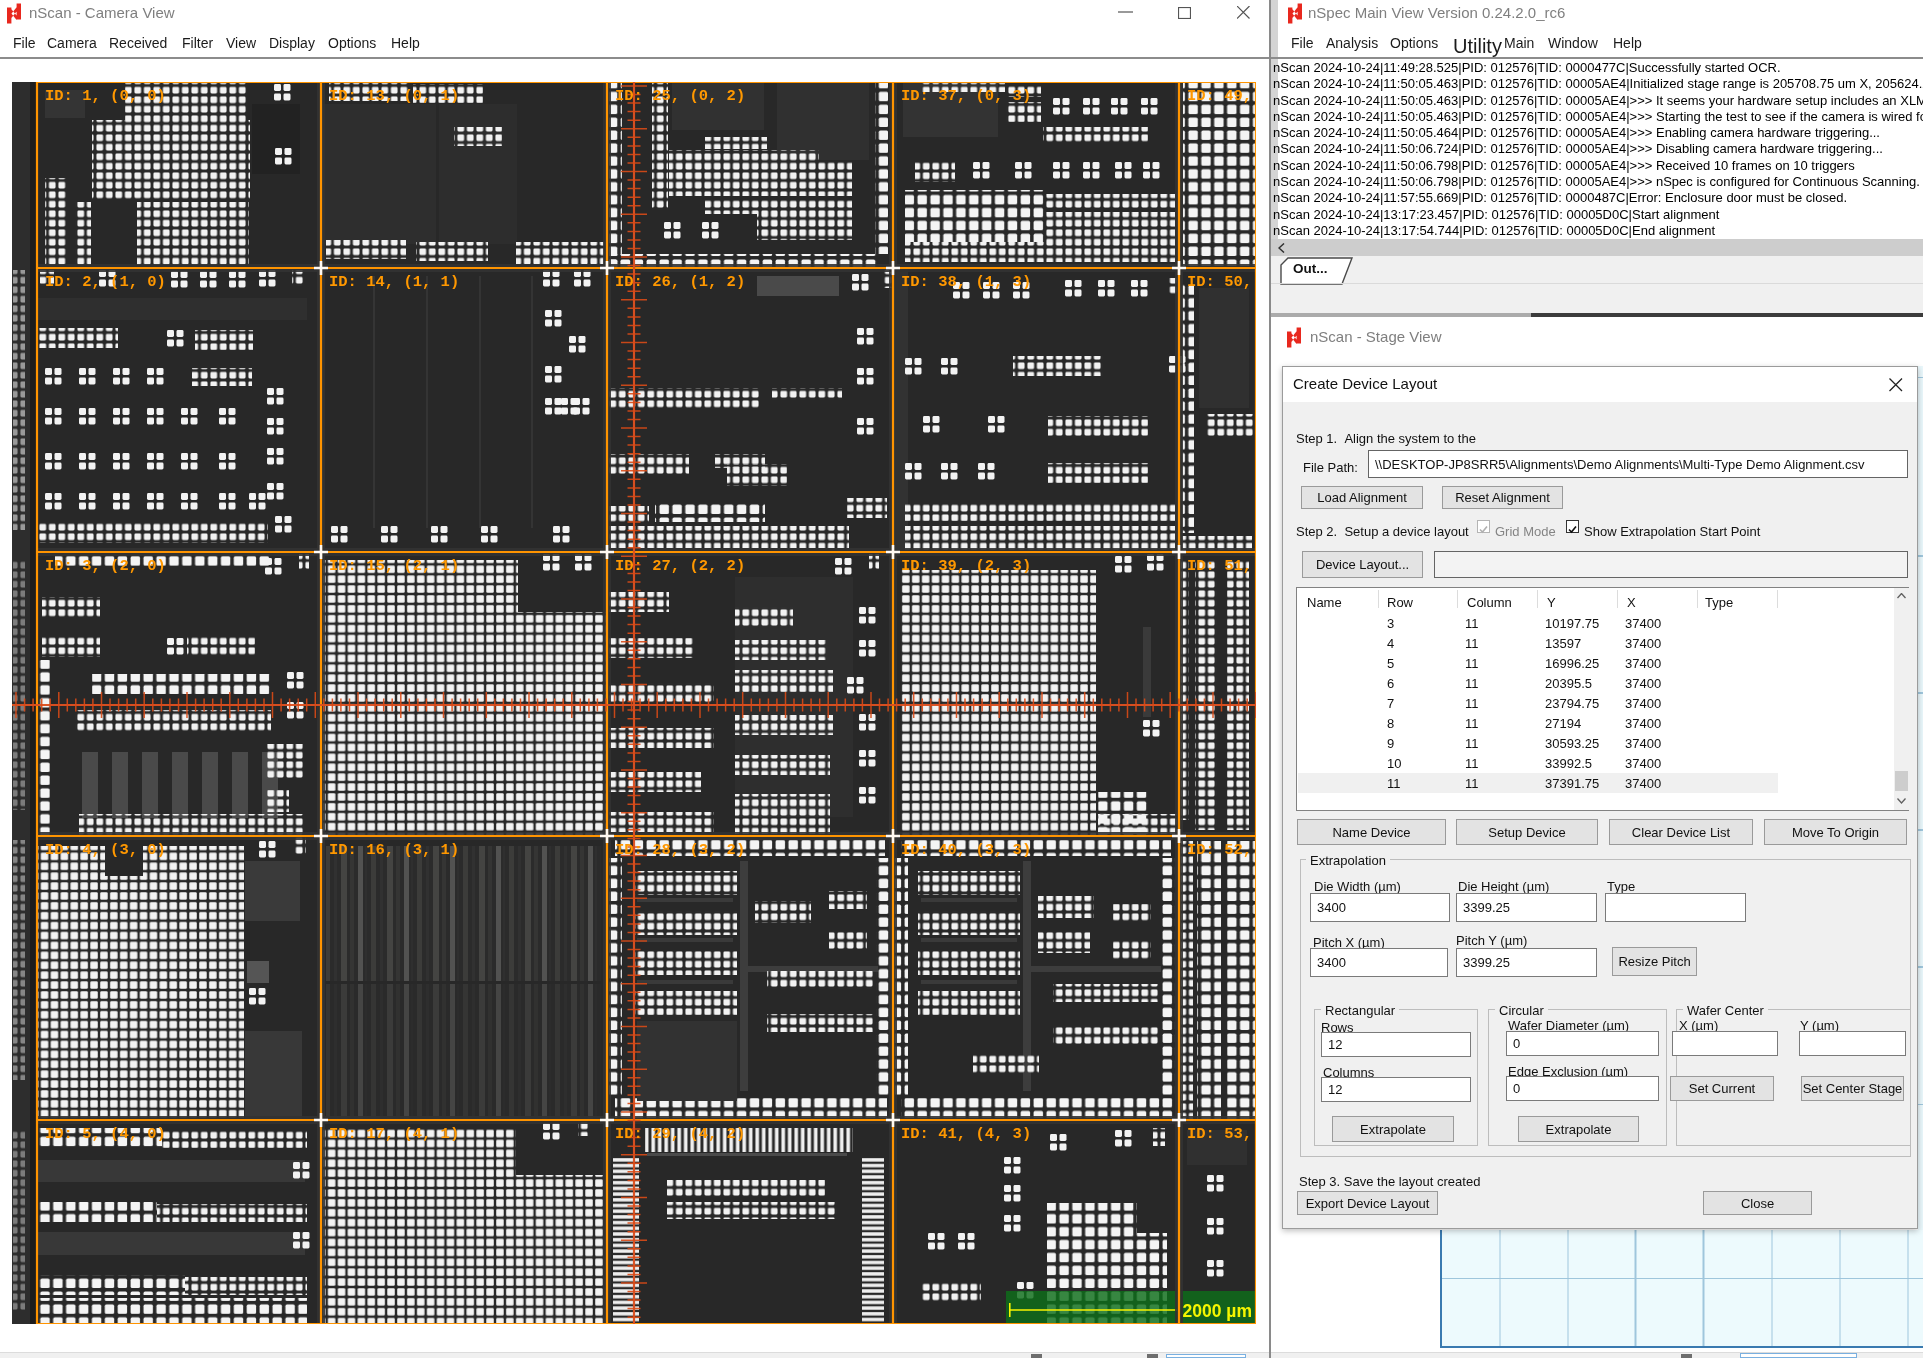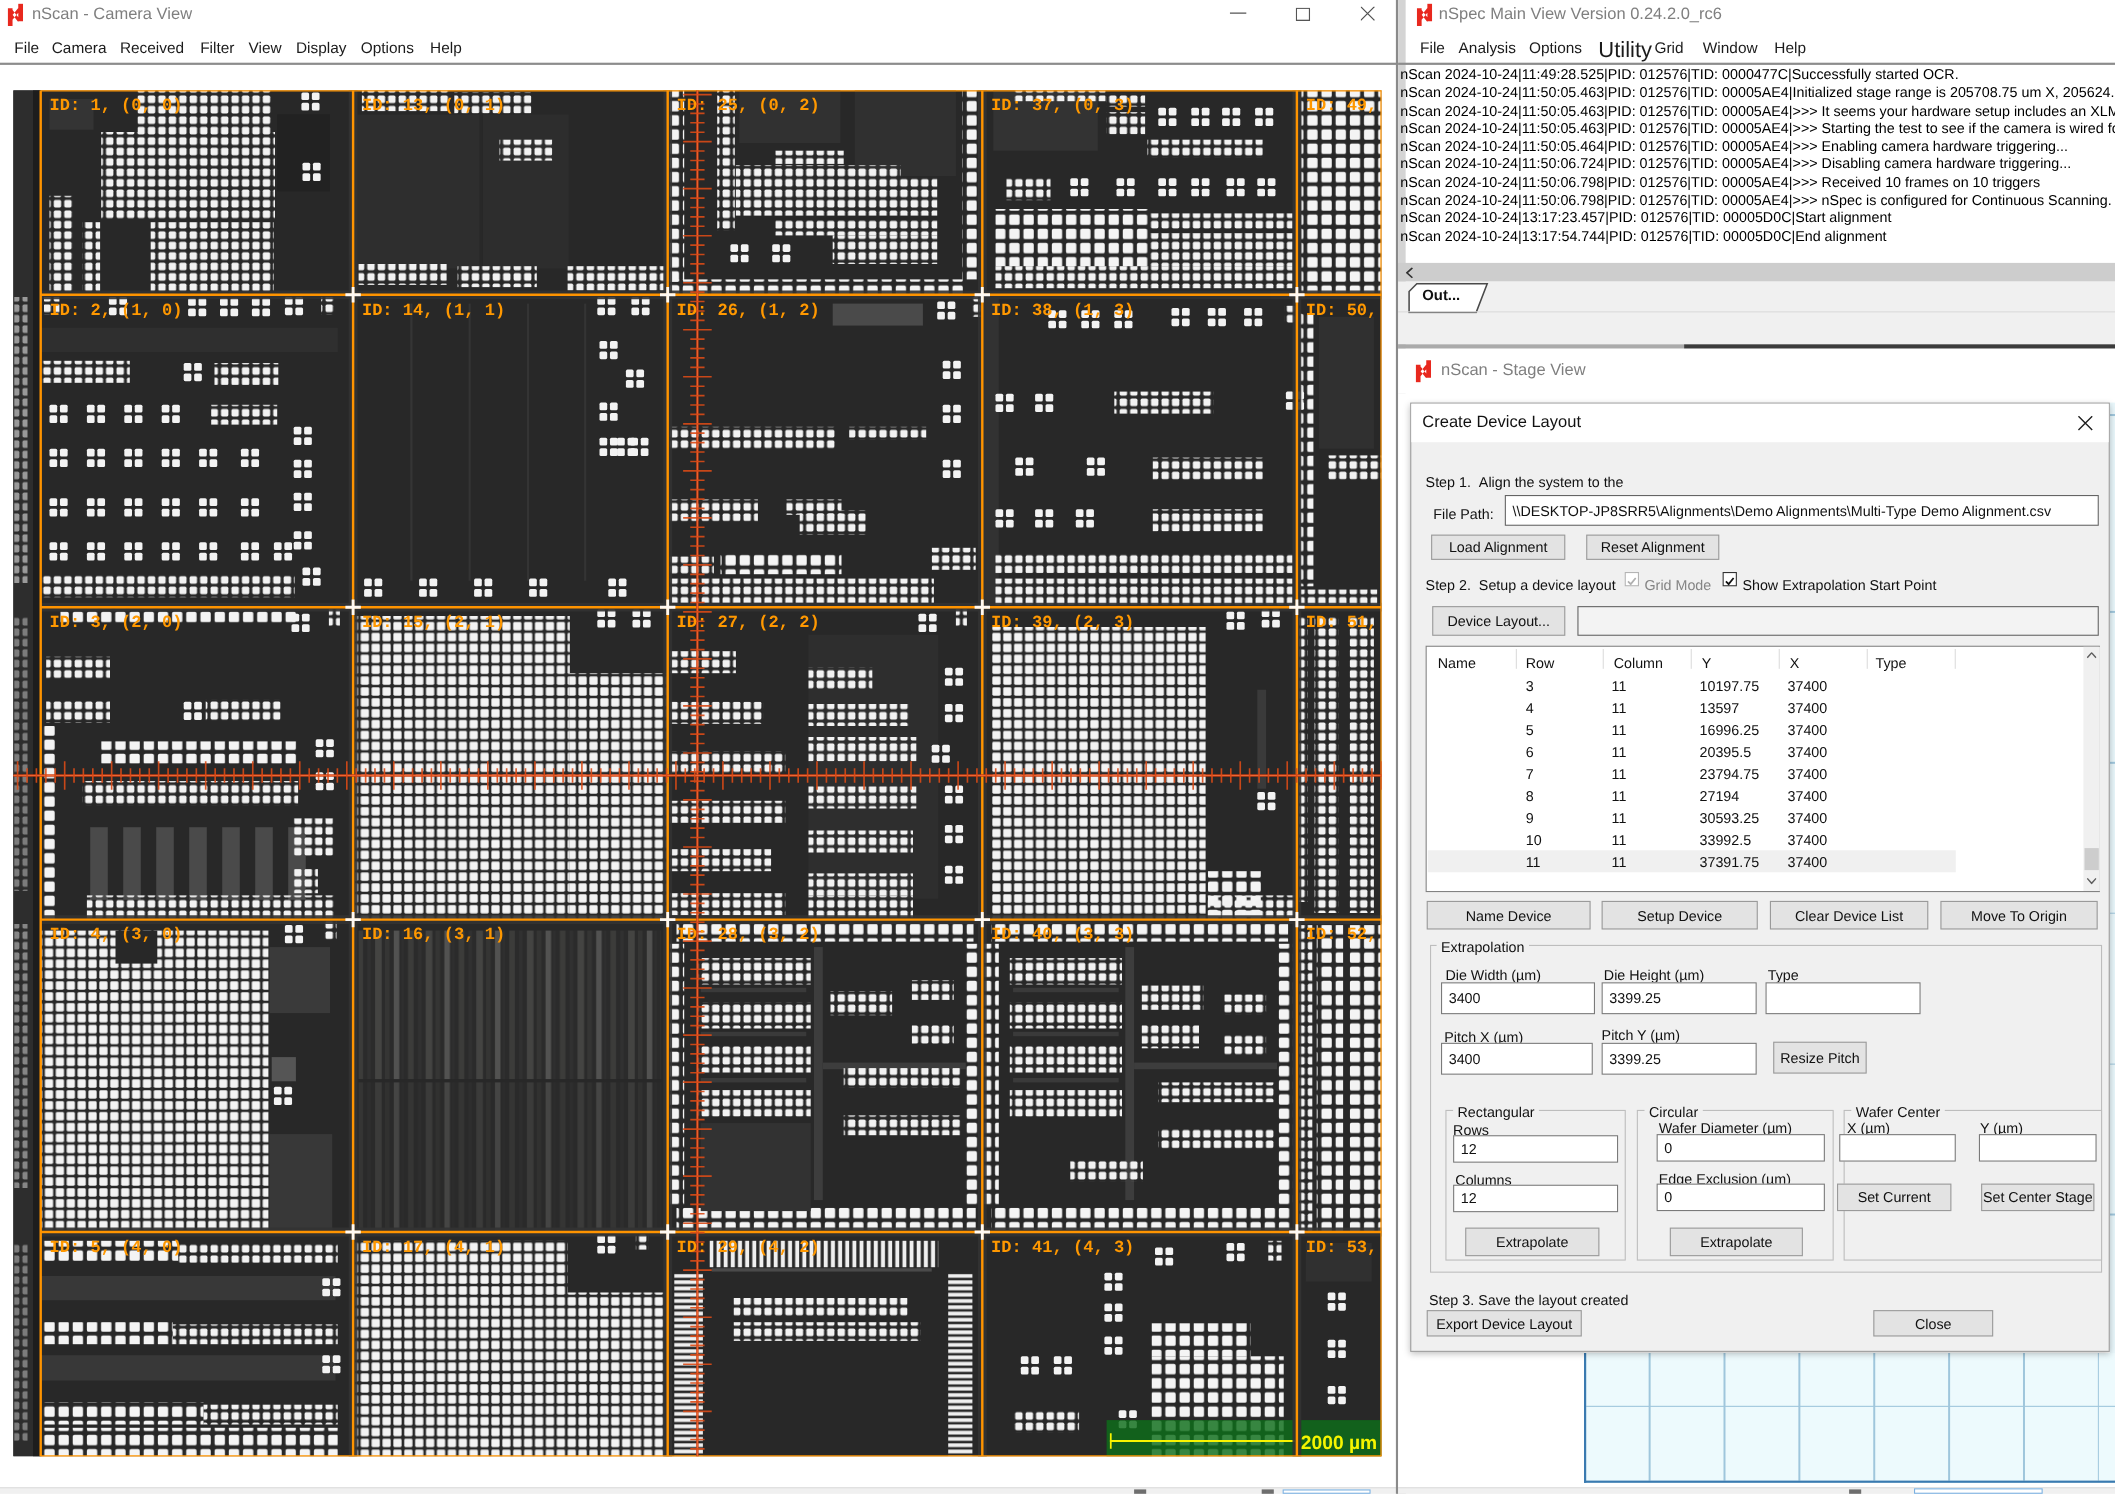--- a/index.html
+++ b/index.html
@@ -465,34 +465,35 @@
 <div class="abs" style="left:1278px;top:0;width:645px;height:1358px;background:#fff">
 </div>
 <svg style="position:absolute;left:1288px;top:3px" width="14" height="21" viewBox="0 0 14 21">
     <path d="M0,4.6 H4.4 V20.6 H0 Z M9.6,0.4 H14 V16.4 H9.6 Z M4.4,6.2 L9.6,12.6 V16.9 L4.4,10.5 Z M4.4,15.0 L9.6,8.6 V4.3 L4.4,10.7 Z" fill="#e8281e"></path>
   </svg>
 <span class="abs" style="left:1308px;top:4px;font-size:15px;color:#7f7f7f">nSpec Main View Version 0.24.2.0_rc6</span>
 <span style="position:absolute;left:1291px;top:35px;font-size:14px;color:#1b1b1b">File</span>
 <span style="position:absolute;left:1326px;top:35px;font-size:14px;color:#1b1b1b">Analysis</span>
 <span style="position:absolute;left:1390px;top:35px;font-size:14px;color:#1b1b1b">Options</span>
 <span style="position:absolute;left:1453px;top:35px;font-size:20px;color:#1b1b1b">Utility</span>
-<span style="position:absolute;left:1504px;top:35px;font-size:14px;color:#1b1b1b">Grid</span>
+<span style="position:absolute;left:1504px;top:35px;font-size:14px;color:#1b1b1b">Main</span>
 <span style="position:absolute;left:1548px;top:35px;font-size:14px;color:#1b1b1b">Window</span>
 <span style="position:absolute;left:1613px;top:35px;font-size:14px;color:#1b1b1b">Help</span>
 <div class="abs" style="left:1271px;top:57px;width:652px;height:2px;background:#8c8c8c"></div>
 
 <div class="abs" style="left:1273px;top:60px;width:650px;height:178px;font-size:13px;line-height:16.3px;color:#000;white-space:nowrap;overflow:hidden">
     <div>nScan 2024-10-24|11:49:28.525|PID: 012576|TID: 0000477C|Successfully started OCR.</div>
     <div>nScan 2024-10-24|11:50:05.463|PID: 012576|TID: 00005AE4|Initialized stage range is 205708.75 um X, 205624.25</div>
     <div>nScan 2024-10-24|11:50:05.463|PID: 012576|TID: 00005AE4|&gt;&gt;&gt; It seems your hardware setup includes an XLM</div>
     <div>nScan 2024-10-24|11:50:05.463|PID: 012576|TID: 00005AE4|&gt;&gt;&gt; Starting the test to see if the camera is wired for</div>
     <div>nScan 2024-10-24|11:50:05.464|PID: 012576|TID: 00005AE4|&gt;&gt;&gt; Enabling camera hardware triggering...</div>
     <div>nScan 2024-10-24|11:50:06.724|PID: 012576|TID: 00005AE4|&gt;&gt;&gt; Disabling camera hardware triggering...</div>
     <div>nScan 2024-10-24|11:50:06.798|PID: 012576|TID: 00005AE4|&gt;&gt;&gt; Received 10 frames on 10 triggers</div>
     <div>nScan 2024-10-24|11:50:06.798|PID: 012576|TID: 00005AE4|&gt;&gt;&gt; nSpec is configured for Continuous Scanning.</div>
+    <div>nScan 2024-10-24|11:57:55.669|PID: 012576|TID: 0000487C|Error: Enclosure door must be closed.</div>
     <div>nScan 2024-10-24|13:17:23.457|PID: 012576|TID: 00005D0C|Start alignment</div>
     <div>nScan 2024-10-24|13:17:54.744|PID: 012576|TID: 00005D0C|End alignment</div>
   </div>
 
 <div class="abs" style="left:1271px;top:239px;width:652px;height:17px;background:#cdcdcd"></div>
 <svg class="abs" style="left:1278px;top:243px" width="7" height="10">
     <path d="M6,0.5 L1,5 L6,9.5" stroke="#303030" stroke-width="1.5" fill="none"></path>
   </svg>
 
 <div class="abs" style="left:1271px;top:256px;width:652px;height:57px;background:#f0f0f0"></div>

